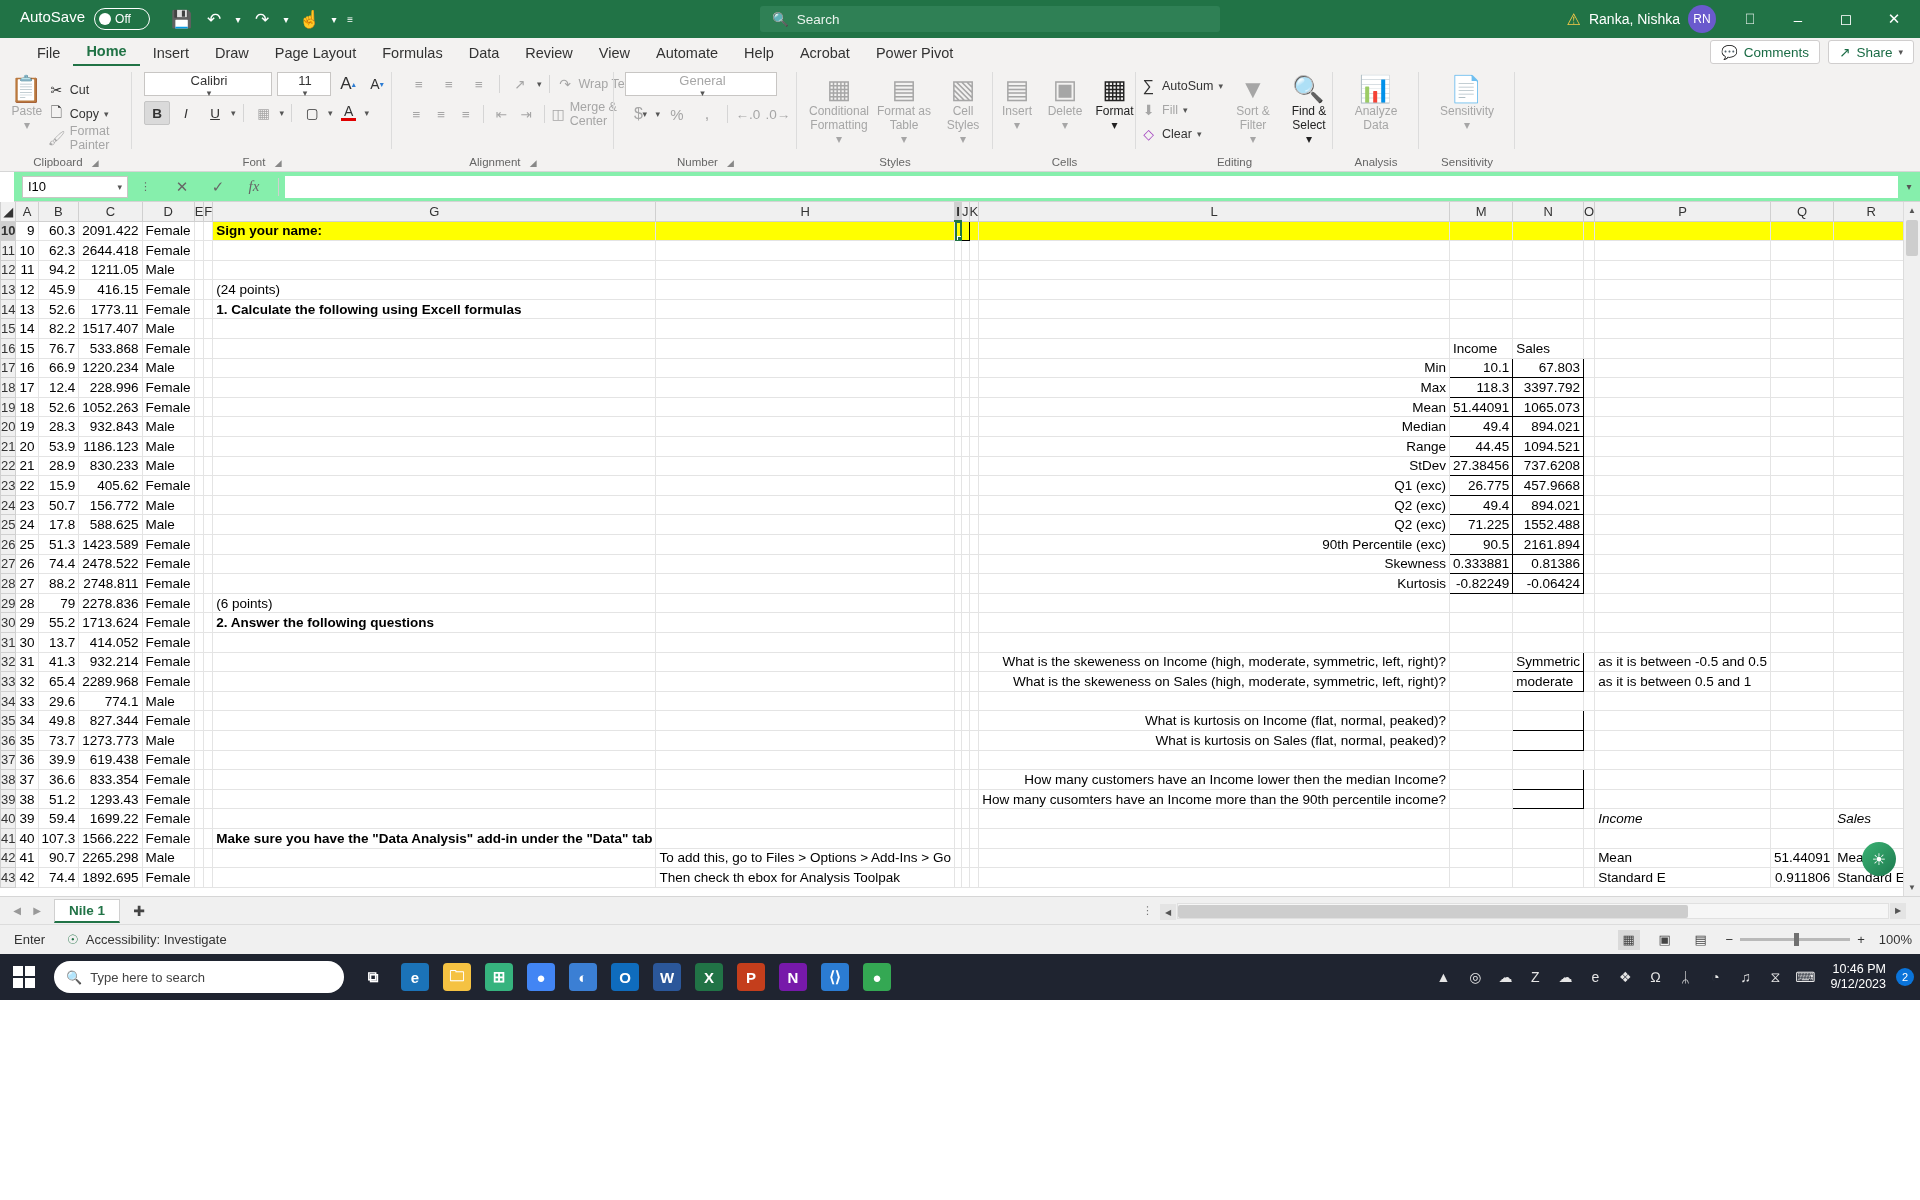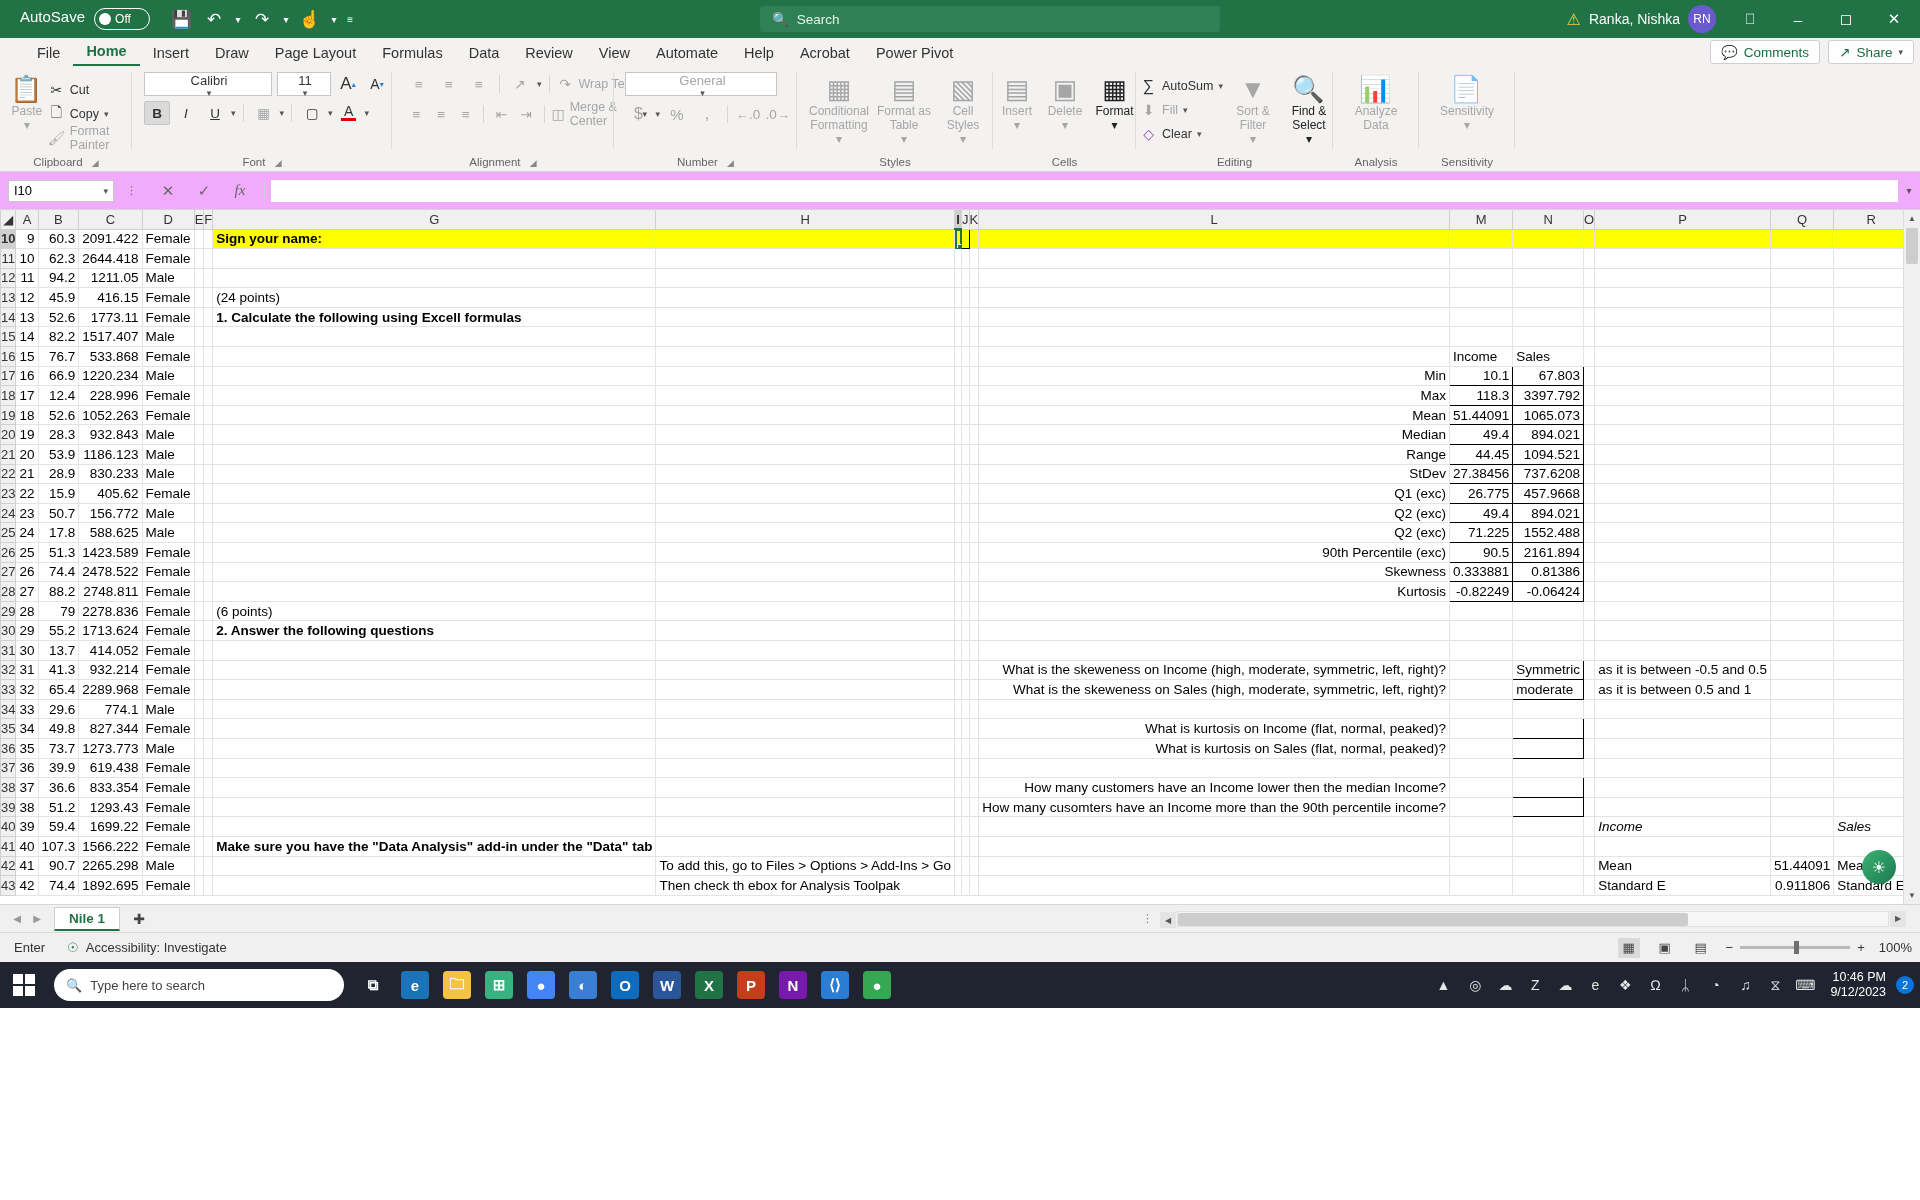--- a/index.html
+++ b/index.html
@@ -105,22 +105,22 @@
   }
   .fbtn {
     width:26px; height:24px; display:flex; align-items:center; justify-content:center;
     font-size:13.5px; cursor:pointer; border-radius:2px;
   }
   .fbtn.sel { background:#dadada; border:1px solid #c5c5c5; }
   .caret { font-size:9px; color:#555; }
 
   
   .formula-bar {
-    height: 38px; background: #f0abfc; display:flex; align-items:center;
-    border-bottom: 1px solid #d4d4d4; font-size: 13.5px;
+    height: 30px; background: #86efac; display:flex; align-items:center;
+    border-bottom: 1px solid #d4d4d4; font-size: 13.5px; margin-left: 14px;
   }
   .namebox {
     width: 106px; height: 22px; margin-left: 8px; border:1px solid #c8c6c4; background:#fff;
     display:flex; align-items:center; justify-content: space-between; padding: 0 5px; font-size:13px;
   }
   .fb-sep { width:1px; height:18px; background:#d0d0d0; margin: 0 6px; }
   .fb-ico { width: 36px; text-align:center; font-size:15px; color:#666; cursor:pointer; }
   .fx { font-style: italic; font-family: "Liberation Serif", serif; }
   .fb-input { flex:1; height:22px; border:none; outline:none; font-size:13.5px; padding-left:6px; }
   .fb-expand { width: 22px; text-align:center; font-size:10px; color:#555; cursor:pointer;}

